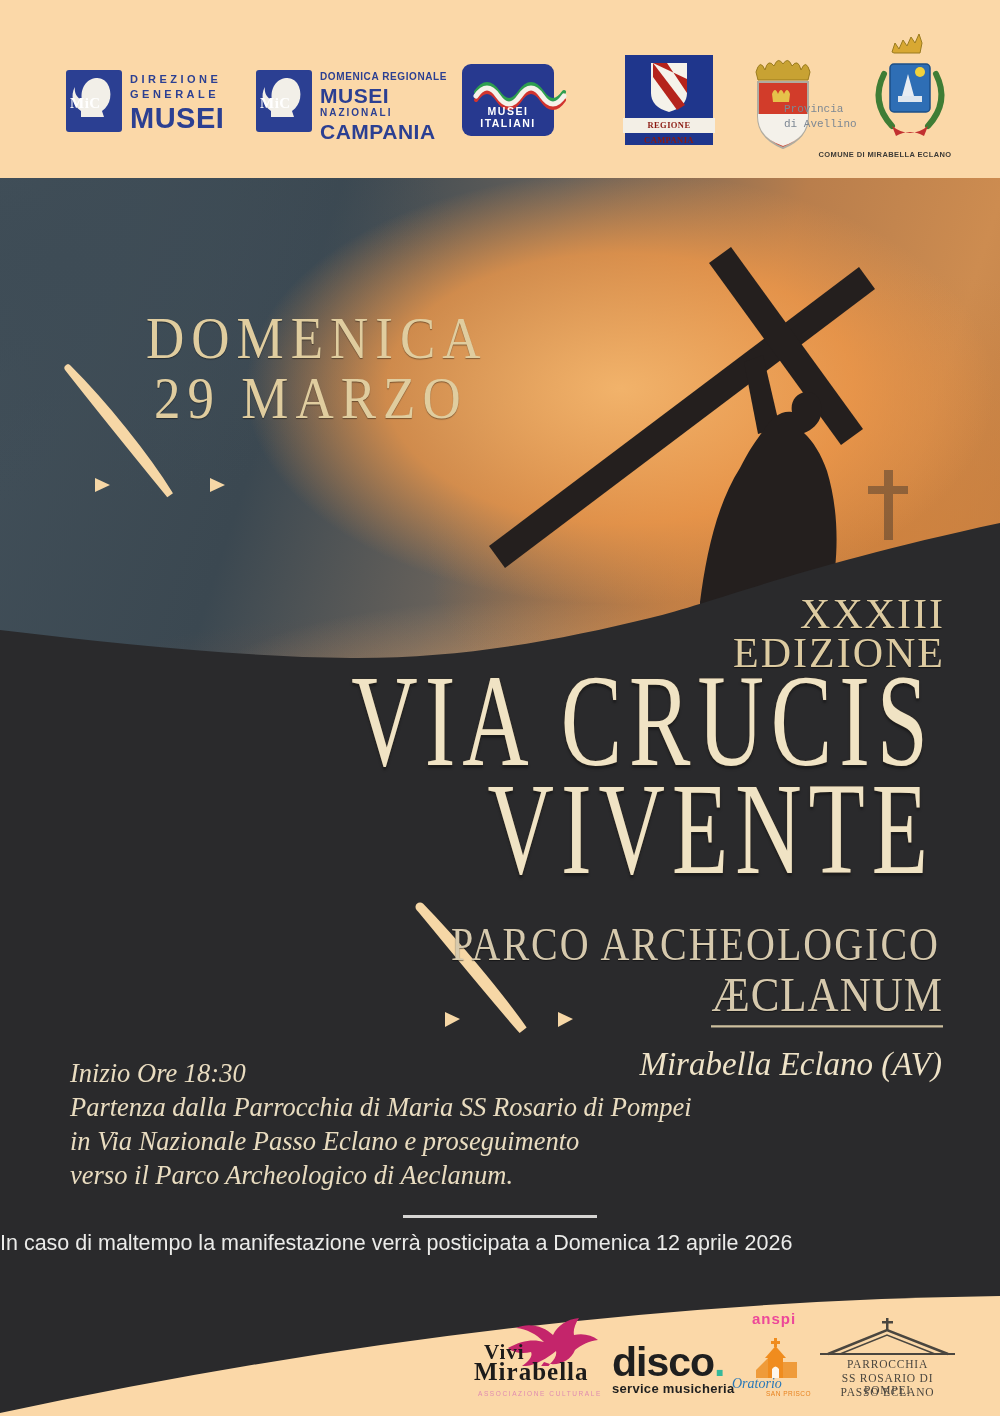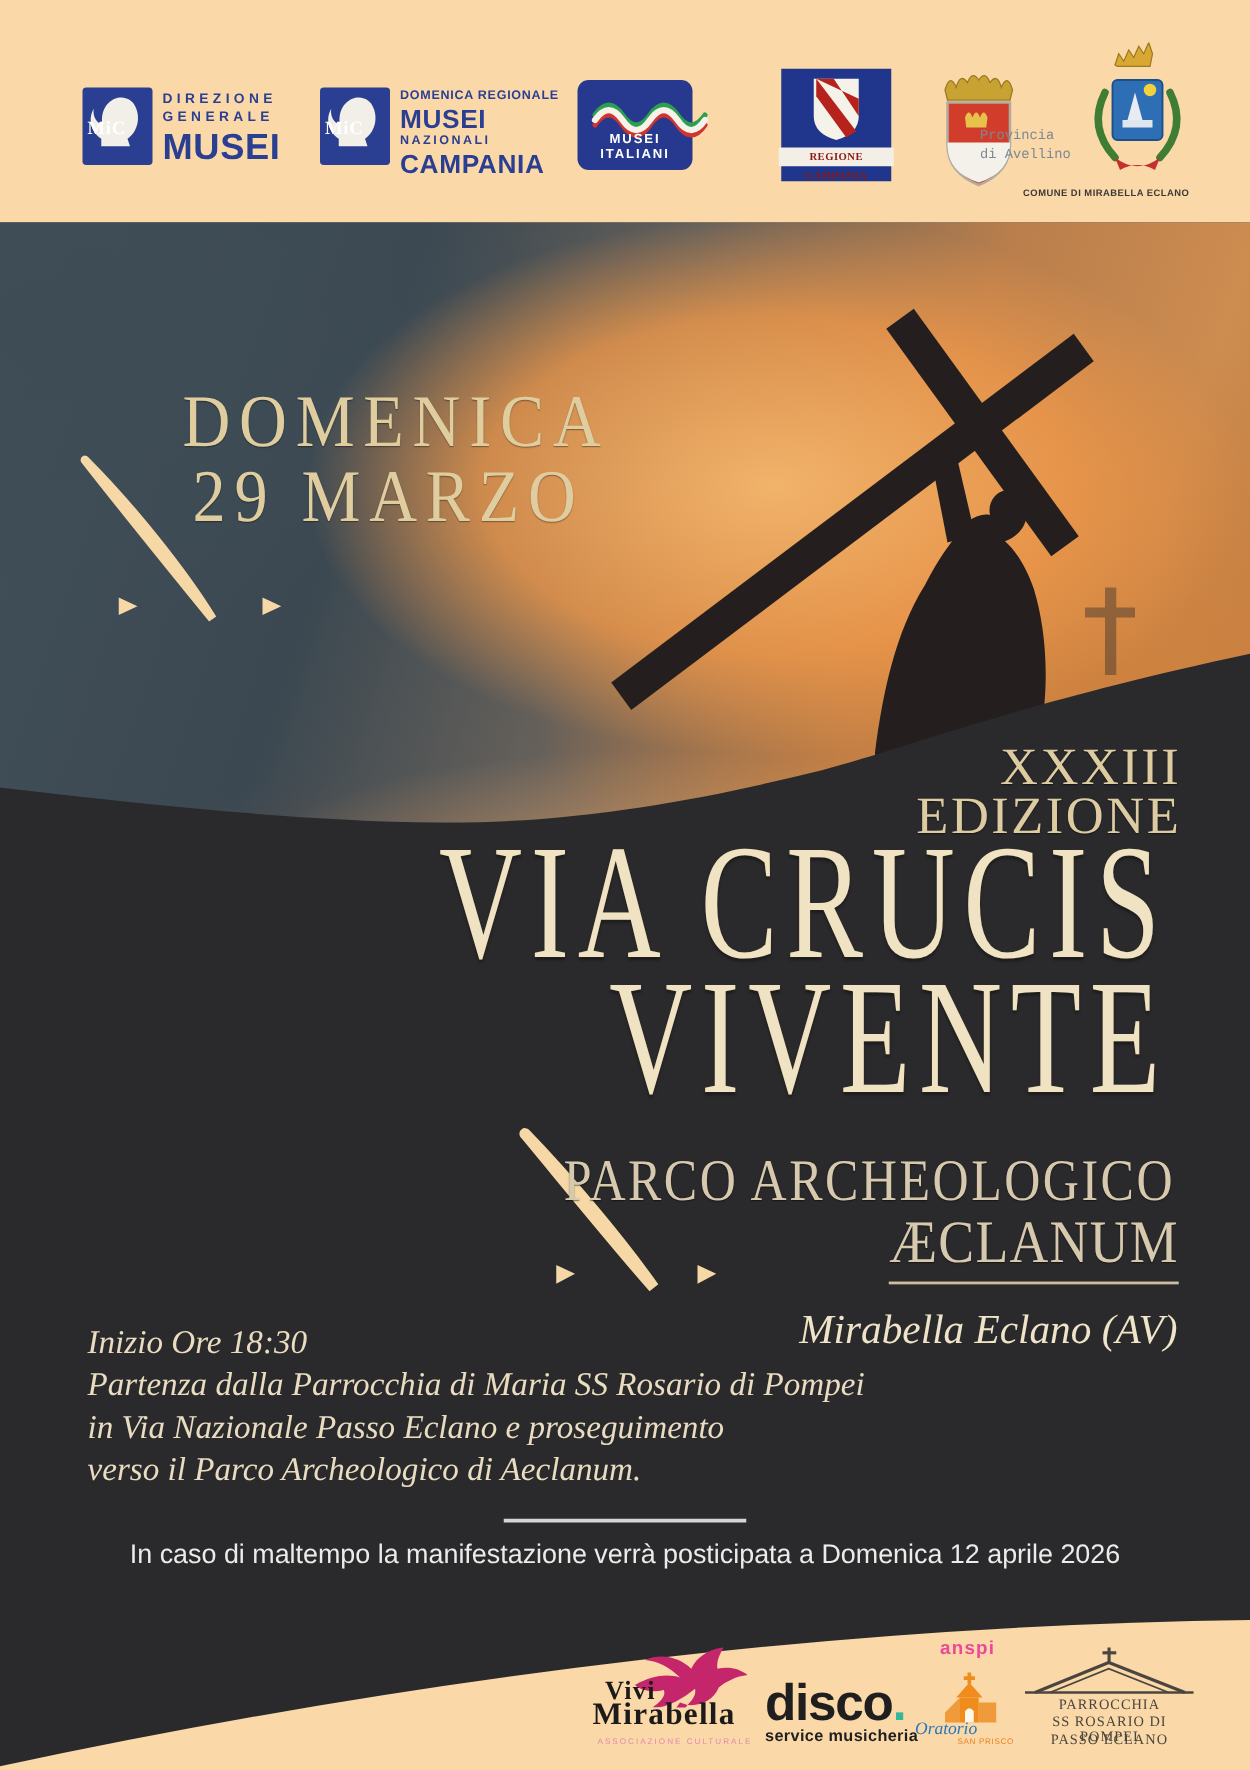--- a/index.html
+++ b/index.html
@@ -54,21 +54,21 @@
               text-shadow:0 0 1px rgba(80,60,30,.6),0 2px 2px rgba(0,0,0,.35);}
   .t1{top:656px;} .t2{top:764px;}
   .venue-park{right:60px;top:916px;text-align:right;color:#d6c9ad;font-size:40px;letter-spacing:2px;
               transform:scaleY(1.18);transform-origin:top right;text-shadow:0 1px 1px rgba(0,0,0,.5);}
   .venue-site{right:57px;top:967px;text-align:right;color:#d6c9ad;font-size:43px;letter-spacing:1px;
               transform:scaleY(1.12);transform-origin:top right;border-bottom:2px solid #cdbf9e;
               padding-bottom:3px;text-shadow:0 1px 1px rgba(0,0,0,.5);}
   .venue-city{right:58px;top:1046px;text-align:right;color:#efe3c8;font-size:33px;font-style:italic;}
   .details{left:70px;top:1056px;color:#e9dcc0;font-size:26.5px;font-style:italic;line-height:34px;}
   .notice-rule{left:403px;top:1215px;width:194px;height:3px;background:#d6d5d3;}
-  .notice{left:0;top:1231px;width:1000px;text-align:center;color:#ebebe9;
+  .notice{left:0;top:1231px;width:1000px;color:#ebebe9;
           font-family:"Liberation Sans",sans-serif;font-size:21.5px;}
 
   
   .footer-band{position:absolute;left:0;bottom:0;width:1000px;height:130px;}
   .f-logo{position:absolute;}
   .vm-word1{position:absolute;left:12px;top:22px;font-weight:bold;font-size:21px;color:#1d1b1a;letter-spacing:1px;}
   .vm-word2{position:absolute;left:2px;top:40px;font-weight:bold;font-size:25px;color:#1d1b1a;letter-spacing:1px;}
   .vm-sub{position:absolute;left:6px;top:72px;font-family:"Liberation Sans",sans-serif;font-size:6.5px;
           letter-spacing:1.6px;color:#e08bb0;}
   .disco-name{font-family:"Liberation Sans",sans-serif;font-weight:800;font-size:41px;color:#1f1f1f;

